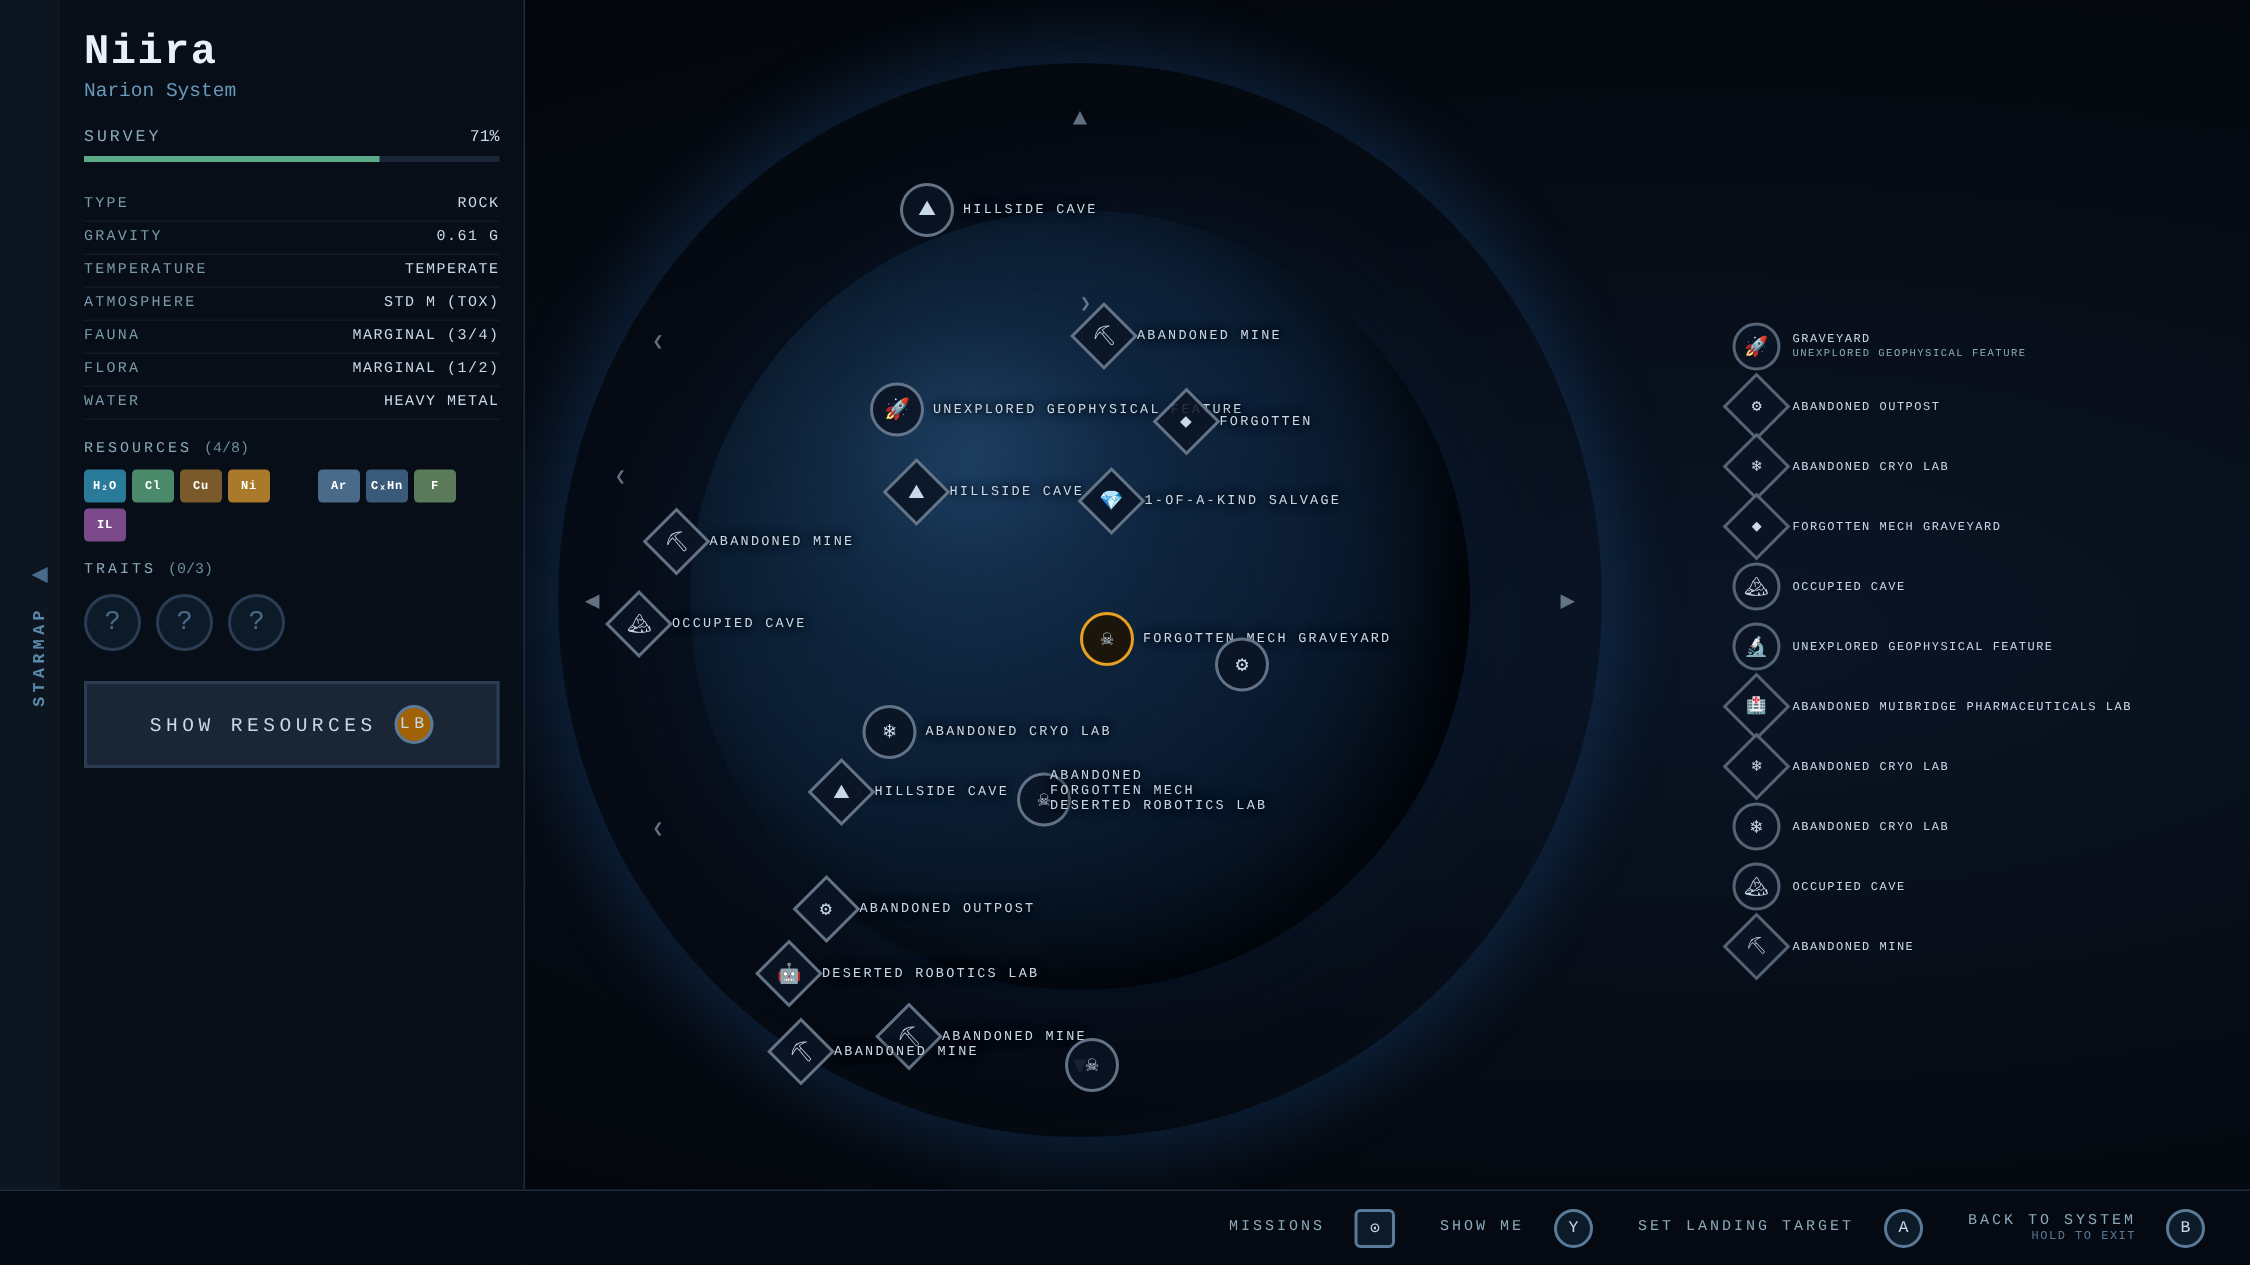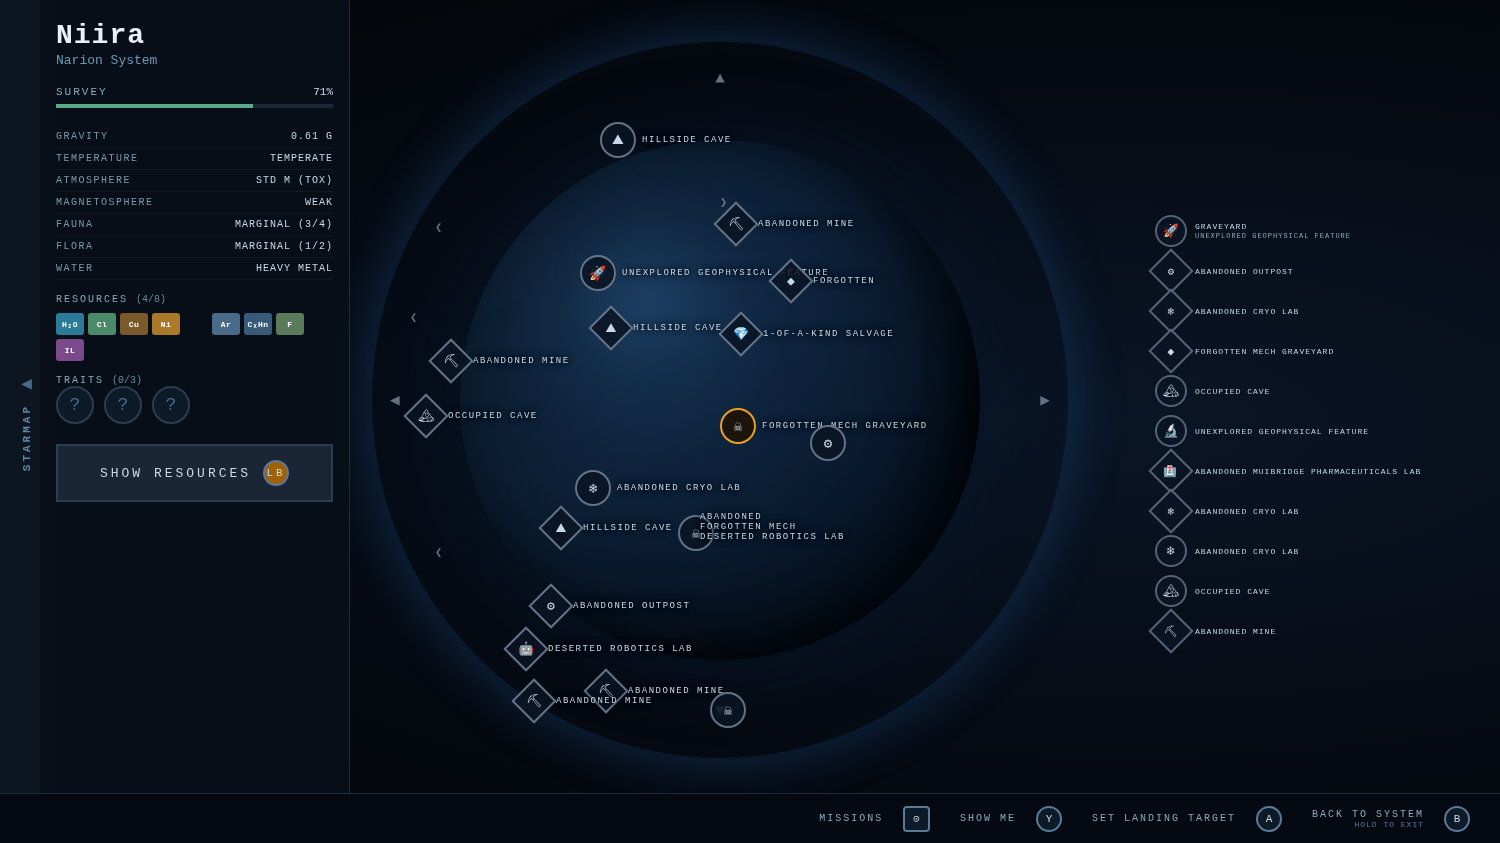--- a/index.html
+++ b/index.html
@@ -154,21 +154,21 @@
       font-size: 8px;
       font-weight: bold;
       color: #fff;
       letter-spacing: 0.5px;
     }
 
     .traits-header {
       display: flex;
       align-items: center;
       gap: 8px;
-      margin-bottom: 0;
+      margin-bottom: 10px;
     }
     .traits-label {
       font-size: 10px;
       letter-spacing: 2px;
       color: #8aaabb;
     }
     .traits-count {
       font-size: 10px;
       color: #6a8a9a;
     }
@@ -445,34 +445,34 @@
   <div class="survey-row">
     <span class="survey-label">SURVEY</span>
     <span class="survey-percent">71%</span>
   </div>
   <div class="survey-bar-bg">
     <div class="survey-bar-fill" style="width: 71%"></div>
   </div>
 
   <div id="stats-container">
       <div class="stat-row">
+      <span class="stat-label">TYPE</span>
+      <span class="stat-value">ROCK</span>
+    </div>
+      <div class="stat-row">
       <span class="stat-label">GRAVITY</span>
       <span class="stat-value">0.61 G</span>
     </div>
       <div class="stat-row">
       <span class="stat-label">TEMPERATURE</span>
       <span class="stat-value">TEMPERATE</span>
     </div>
       <div class="stat-row">
       <span class="stat-label">ATMOSPHERE</span>
       <span class="stat-value">STD M (TOX)</span>
-    </div>
-      <div class="stat-row">
-      <span class="stat-label">MAGNETOSPHERE</span>
-      <span class="stat-value">WEAK</span>
     </div>
       <div class="stat-row">
       <span class="stat-label">FAUNA</span>
       <span class="stat-value">MARGINAL (3/4)</span>
     </div>
       <div class="stat-row">
       <span class="stat-label">FLORA</span>
       <span class="stat-value">MARGINAL (1/2)</span>
     </div>
       <div class="stat-row">

